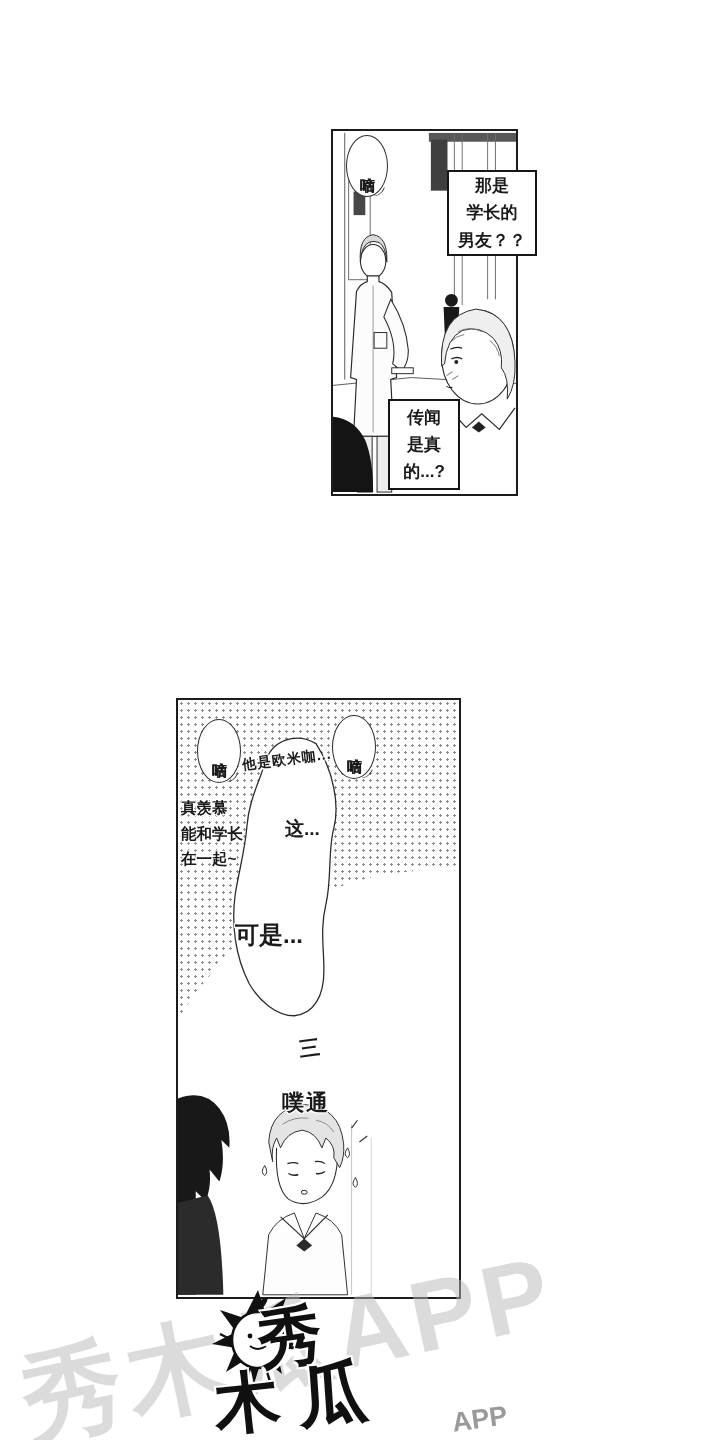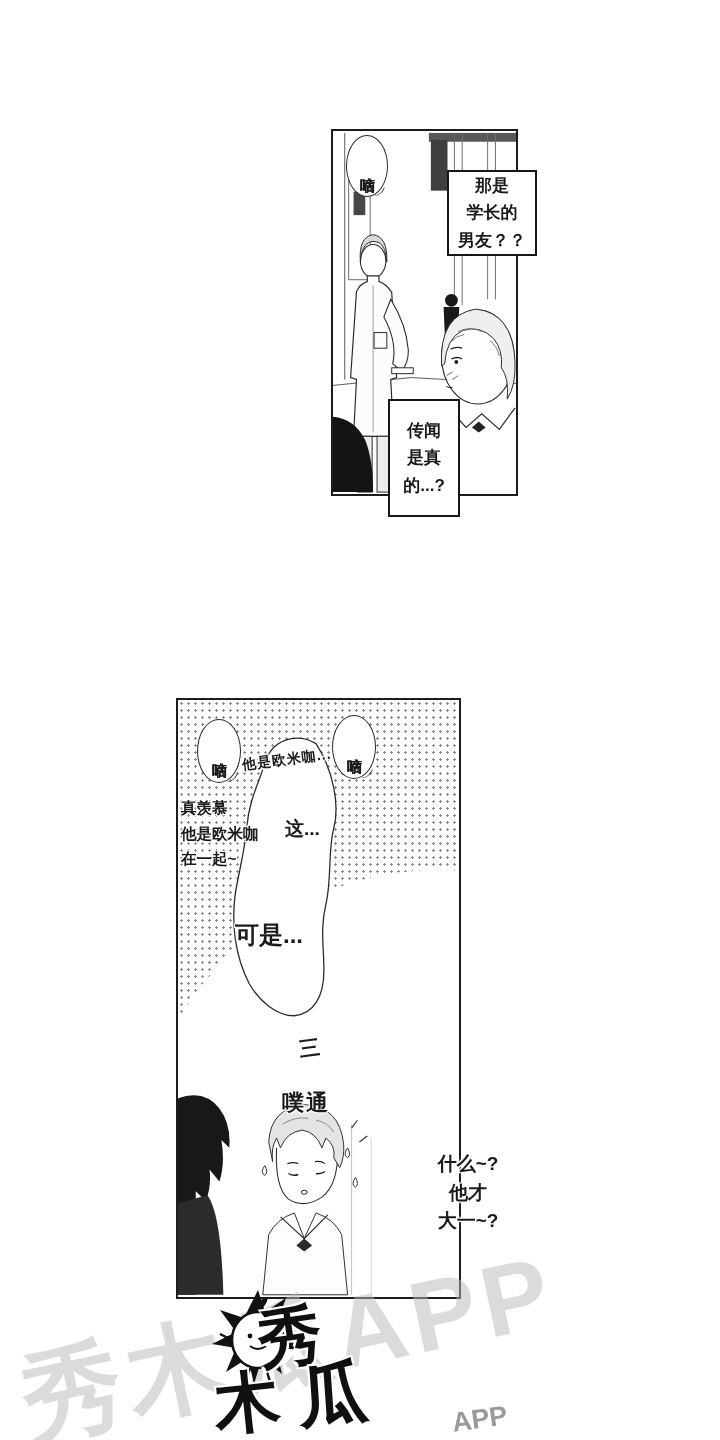--- a/index.html
+++ b/index.html
@@ -30,21 +30,21 @@
   .panel-svg { position:absolute; left:0; top:0; width:100%; height:100%; }
 
   
   .caption {
     position:absolute; background:#fff; border:2px solid #161616;
     display:flex; align-items:center; justify-content:center;
     text-align:center; white-space:pre-line; font-weight:600;
     font-size:17px; line-height:1.6; z-index:6;
   }
   .caption-question { left:447px; top:162px; width:90px; height:86px; }
-  .caption-rumor    { left:388px; top:391px; width:72px; height:118px; }
+  .caption-rumor    { left:388px; top:391px; width:72px; height:91px; }
 
   
   .vbubble {
     position:absolute; background:#fff; border:1.5px solid #2b2b2b;
     border-radius:50%; display:flex; align-items:center; justify-content:center;
     writing-mode:vertical-rl; font-weight:700; font-size:15px;
     letter-spacing:2px; z-index:6;
   }
   .vbubble::after {
     content:""; position:absolute; right:4px; bottom:-2px;
@@ -196,29 +196,26 @@
 
   <div class="vbubble vb-left">
     <span>嘀咕</span>
   </div>
   <div class="vbubble vb-right">
     <span>嘀咕</span>
   </div>
 
   <div class="fx fx-omega">他是欧米咖...</div>
   <div class="fx fx-envy">真羡慕
-他是欧米咖
+能和学长
 在一起~</div>
   <div class="fx fx-this">这...</div>
   <div class="fx fx-but">可是...</div>
   <div class="fx fx-stroke">三</div>
   <div class="fx fx-thump">噗通</div>
-  <div class="fx fx-what">什么~?
-他才
-大一~?</div>
 
   <div class="wm-diagonal">秀木瓜APP</div>
   <div class="wm-app">APP</div>
 
   <svg class="abs mascot" viewBox="0 0 100 105">
     <path d="M48,4 L55,26 L76,12 L68,34 L94,34 L72,48 L92,64 L66,62 L72,88 L52,72 L44,98 L38,72 L16,86 L26,62 L2,58 L26,46 L10,24 L34,32 Z" fill="#111"></path>
     <ellipse cx="48" cy="54" rx="26" ry="28" fill="#fff" stroke="#111" stroke-width="2.5"></ellipse>
     <path d="M44,22 q4,-10 14,-10 q-2,8 -8,12 Z" fill="#111"></path>
     <circle cx="40" cy="50" r="2.4" fill="#111"></circle>
     <circle cx="56" cy="50" r="2.4" fill="#111"></circle>

